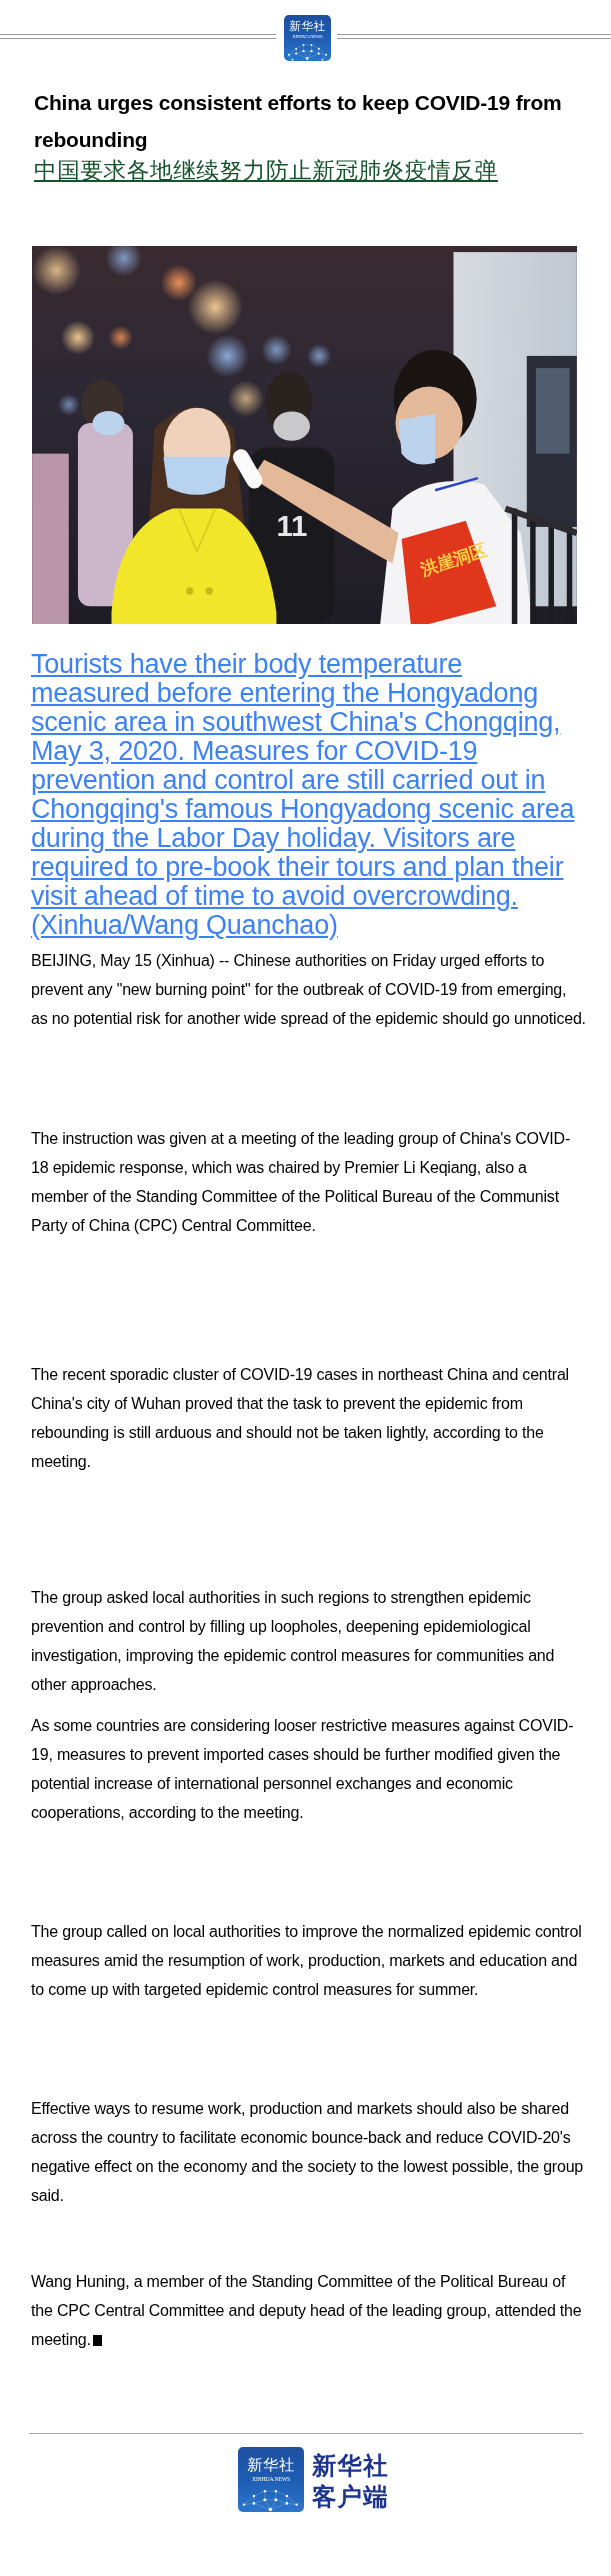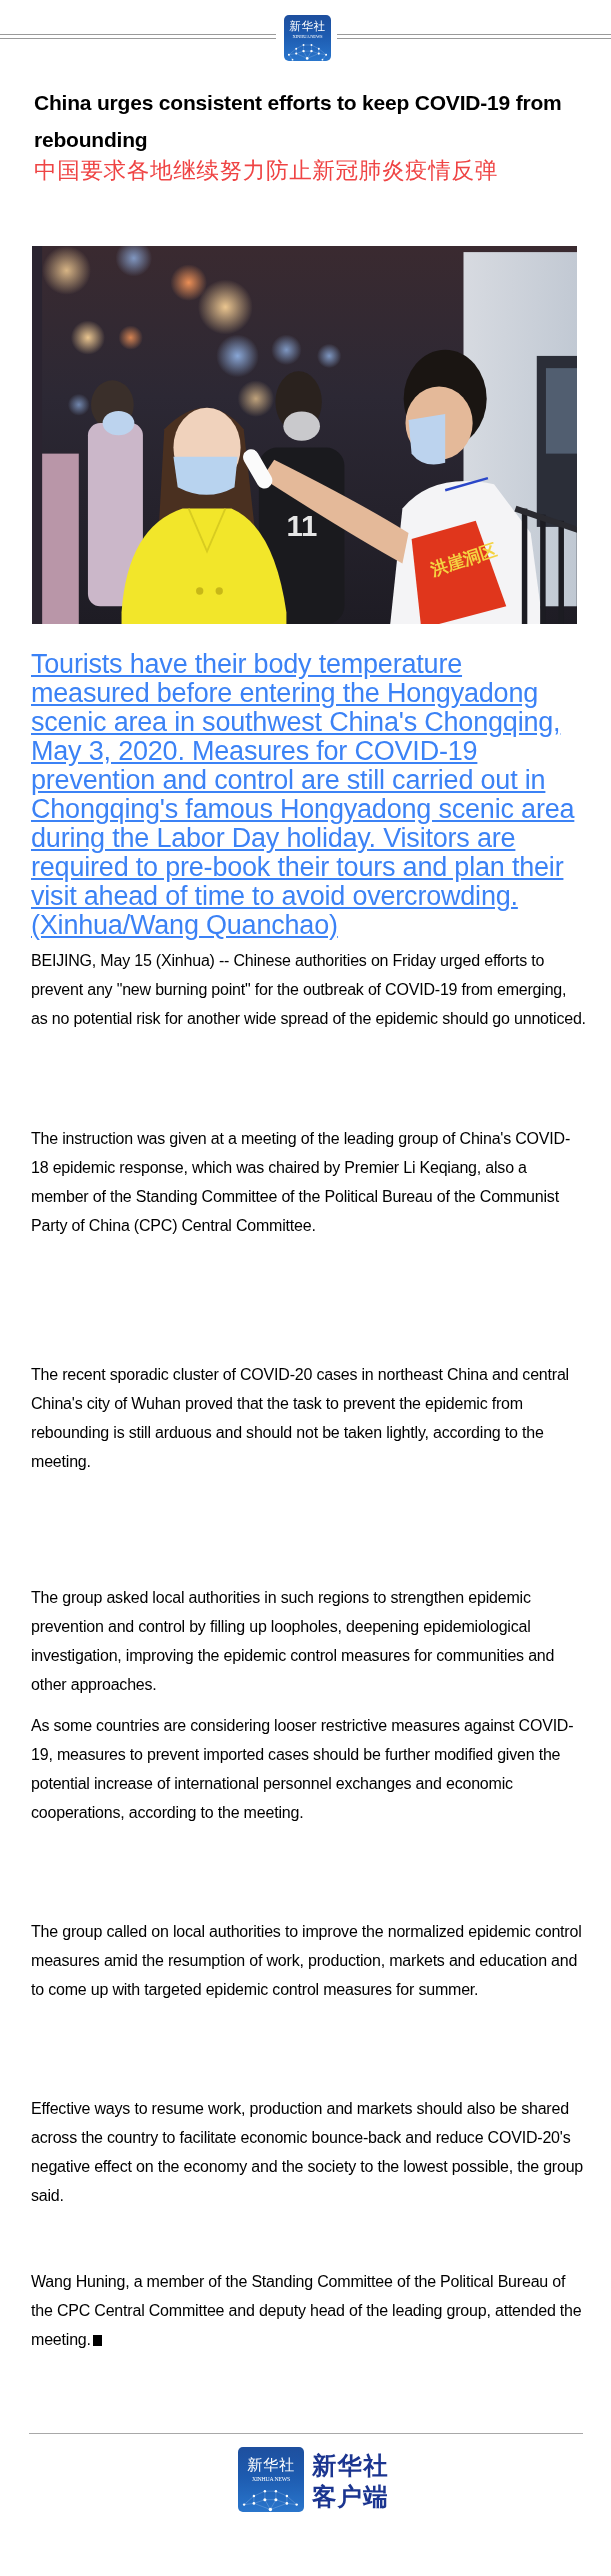--- a/index.html
+++ b/index.html
@@ -67,32 +67,32 @@
       line-height: 37px;
       letter-spacing: -0.2px;
     }
     .subtitle-cn {
       position: absolute;
       left: 34px; top: 156px;
       width: 550px;
       font-family: "DejaVu Serif", serif;
       font-size: 22.6px;
       line-height: 29px;
-      color: #ef4444;
+      color: #14532d;
       letter-spacing: 0.6px;
+      text-decoration: underline;
     }
 
     
     .photo {
       position: absolute;
       left: 32px; top: 246px;
       width: 545px; height: 378px;
       overflow: hidden;
       background: #2a2430;
-      padding-left: 10px;
     }
     .photo svg { display: block; }
 
     
     .caption {
       position: absolute;
       left: 31px; top: 650px;
       width: 550px;
       font-size: 27px;
       line-height: 29px;
@@ -271,21 +271,21 @@
       <line x1="880" y1="460" x2="880" y2="619"></line>
     </g>
     <line x1="775" y1="430" x2="892" y2="470" stroke="#2a2a30" stroke-width="10"></line>
   </svg>
 </div>
 
 <p class="caption">Tourists have their body temperature measured before entering the Hongyadong scenic area in southwest China's Chongqing, May 3, 2020. Measures for COVID-19 prevention and control are still carried out in Chongqing's famous Hongyadong scenic area during the Labor Day holiday. Visitors are required to pre-book their tours and plan their visit ahead of time to avoid overcrowding. (Xinhua/Wang Quanchao)</p>
 
 <p class="body-text p1">BEIJING, May 15 (Xinhua) -- Chinese authorities on Friday urged efforts to prevent any "new burning point" for the outbreak of COVID-19 from emerging, as no potential risk for another wide spread of the epidemic should go unnoticed.</p>
 <p class="body-text p2">The instruction was given at a meeting of the leading group of China's COVID-18 epidemic response, which was chaired by Premier Li Keqiang, also a member of the Standing Committee of the Political Bureau of the Communist Party of China (CPC) Central Committee.</p>
-<p class="body-text p3">The recent sporadic cluster of COVID-20 cases in northeast China and central China's city of Wuhan proved that the task to prevent the epidemic from rebounding is still arduous and should not be taken lightly, according to the meeting.</p>
+<p class="body-text p3">The recent sporadic cluster of COVID-19 cases in northeast China and central China's city of Wuhan proved that the task to prevent the epidemic from rebounding is still arduous and should not be taken lightly, according to the meeting.</p>
 <p class="body-text p4">The group asked local authorities in such regions to strengthen epidemic prevention and control by filling up loopholes, deepening epidemiological investigation, improving the epidemic control measures for communities and other approaches.</p>
 <p class="body-text p5">As some countries are considering looser restrictive measures against COVID-19, measures to prevent imported cases should be further modified given the potential increase of international personnel exchanges and economic cooperations, according to the meeting.</p>
 <p class="body-text p6">The group called on local authorities to improve the normalized epidemic control measures amid the resumption of work, production, markets and education and to come up with targeted epidemic control measures for summer.</p>
 <p class="body-text p7">Effective ways to resume work, production and markets should also be shared across the country to facilitate economic bounce-back and reduce COVID-20's negative effect on the economy and the society to the lowest possible, the group said.</p>
 <p class="body-text p8"><span>Wang Huning, a member of the Standing Committee of the Political Bureau of the CPC Central Committee and deputy head of the leading group, attended the meeting.</span><span class="end-mark"></span></p>
 
 <div class="footer-line"></div>
 <div class="xh-badge footer-logo">
   <span class="cn">新华社</span>
   <span class="en">XINHUA NEWS</span>

